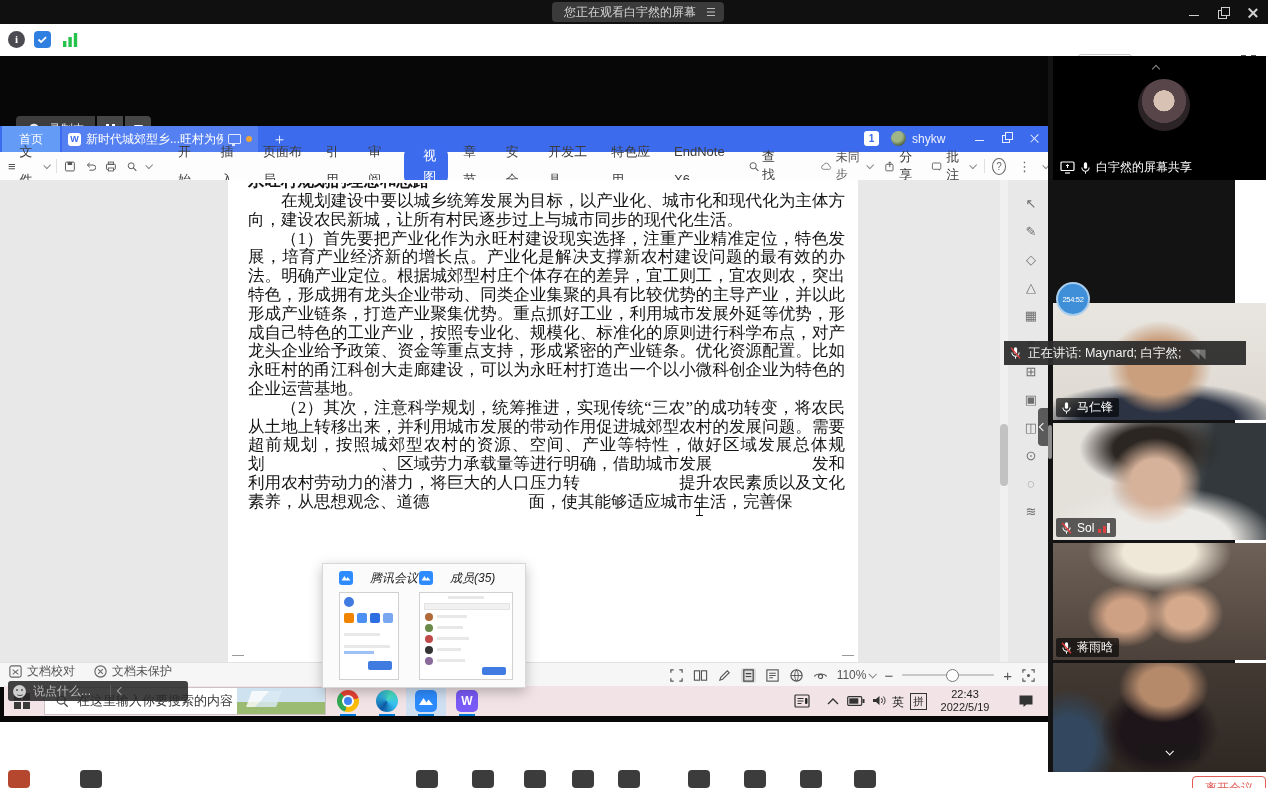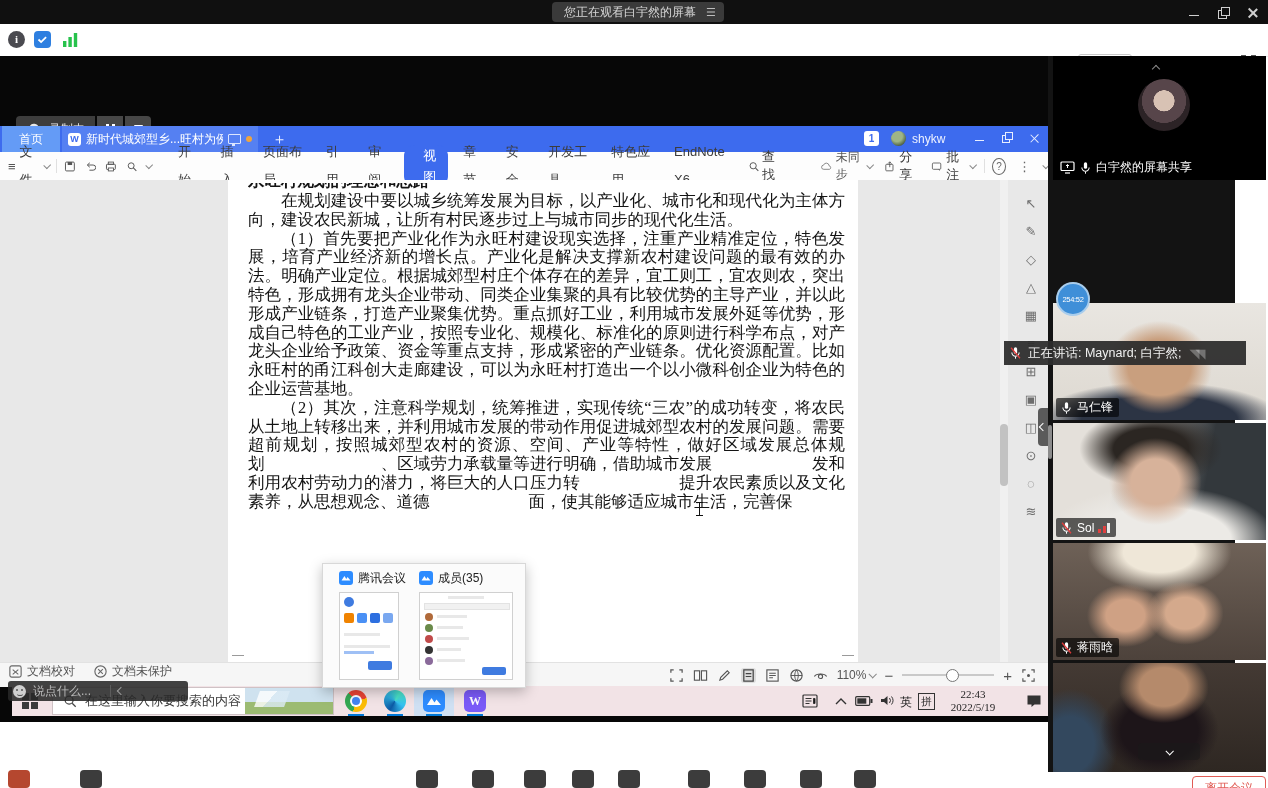--- a/index.html
+++ b/index.html
@@ -96,21 +96,21 @@
   .statusbar{position:absolute;left:0;top:606px;width:1048px;height:24px;background:#f6f6f6;border-top:1px solid #e2e2e2;
              font-size:12px;color:#555;}
   .st-left{position:absolute;left:8px;top:0;height:24px;display:flex;align-items:flex-start;gap:18px;}
   .st-item{display:flex;align-items:center;gap:4px;}
   .st-right{position:absolute;right:12px;top:0;height:24px;display:flex;align-items:center;gap:9px;}
   .vico{width:15px;height:15px;display:inline-block;}
   .vico.sel{background:#dcdcdc;border-radius:3px;}
   .zoomslider{width:92px;height:2px;background:#c9c9c9;position:relative;}
   .zoomknob{position:absolute;left:44px;top:-5px;width:11px;height:11px;border:1.4px solid #777;border-radius:50%;background:#fff;}
   
-  .taskbar{position:absolute;left:12px;top:630px;width:1048px;height:30px;background:#f2e3e6;font-family:Liberation Serif, serif;}
+  .taskbar{position:absolute;left:4px;top:630px;width:1048px;height:30px;background:#f2e3e6;}
   .startbtn{position:absolute;left:10px;top:7px;width:16px;height:16px;}
   .startbtn i{position:absolute;width:7px;height:7px;background:#3a3a3a;}
   .searchbox{position:absolute;left:40px;top:1px;width:282px;height:28px;background:#fff;border:1px solid #cfc2c5;
              box-sizing:border-box;display:flex;align-items:center;gap:8px;padding-left:10px;overflow:hidden;}
   .searchbox span{font-size:13px;color:#3a3a3a;white-space:nowrap;}
   .searchimg{position:absolute;right:0;top:0;width:88px;height:26px;
      background:linear-gradient(180deg,#cfe2ef 0 55%,#9cbb72 55% 100%);}
   .searchimg:before{content:"";position:absolute;left:12px;top:3px;width:30px;height:16px;
      background:linear-gradient(120deg,#ffffff 0 45%,#dcebf5 45% 100%);transform:skewX(-20deg);opacity:.8;}
   .tbicon{position:absolute;top:4px;width:22px;height:22px;}
@@ -128,21 +128,21 @@
   
   .danmaku{position:absolute;left:8px;top:625px;width:180px;height:20px;background:rgba(40,40,40,.88);border-radius:3px;
            display:flex;align-items:center;gap:7px;padding-left:5px;box-sizing:border-box;color:#b9b9b9;font-size:12px;}
   .smiley{width:13px;height:13px;border-radius:50%;background:#cfcfcf;position:relative;flex:none;}
   .smiley:before{content:"";position:absolute;left:3px;top:4px;width:2px;height:2px;background:#555;border-radius:50%;box-shadow:5px 0 #555;}
   .smiley:after{content:"";position:absolute;left:3.5px;top:7px;width:6px;height:3px;border-bottom:1.4px solid #555;border-radius:50%;}
   .dsep{width:1px;height:12px;background:#5c5c5c;margin-left:12px;}
   
   .popup{position:absolute;left:322px;top:507px;width:202px;height:123px;background:#fbfbfb;border:1px solid #d8d8d8;
          box-shadow:0 4px 12px rgba(0,0,0,.25);}
-  .pophead{position:absolute;top:6px;height:16px;display:flex;align-items:center;gap:5px;font-size:12px;color:#222;}
+  .pophead{position:absolute;top:6px;height:16px;display:flex;align-items:center;gap:17px;font-size:12px;color:#222;font-style:italic;}
   .popico{width:14px;height:14px;background:#2d8cff;border-radius:3px;flex:none;}
   .thumb{position:absolute;top:28px;background:#fff;border:1px solid #d0d0d0;}
   .mini{position:absolute;background:#e8e8e8;}
   
   .cuticon{position:absolute;top:770px;width:22px;height:18px;background:#3c3c3c;border-radius:4px;}
   .leavebtn{position:absolute;left:1192px;top:776px;width:74px;height:24px;border:1.5px solid #e05c55;border-radius:4px;
             color:#e05c55;font-size:12px;text-align:center;line-height:22px;background:#fff;box-sizing:border-box;overflow:hidden;}
   
   .sidebar{position:absolute;left:1048px;top:56px;width:187px;height:716px;background:#131313;}
   .tile{position:absolute;left:5px;width:213px;overflow:hidden;}

